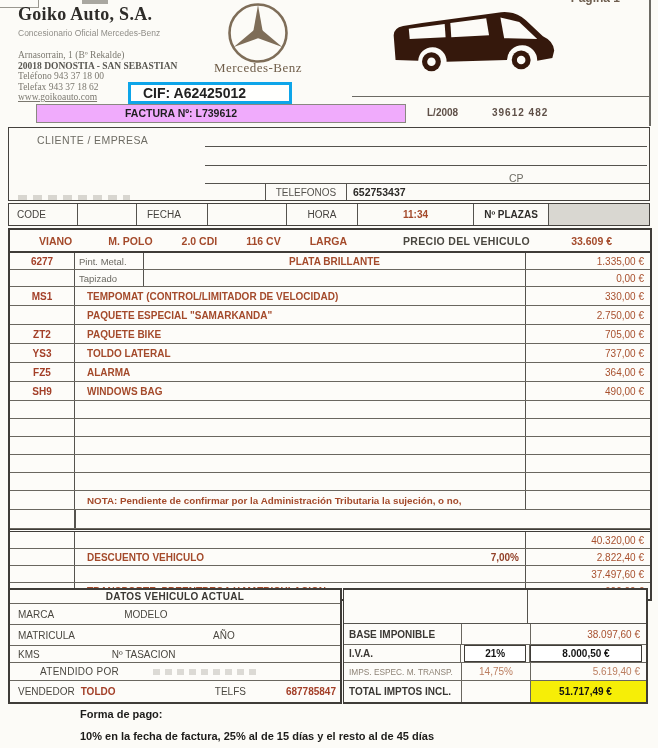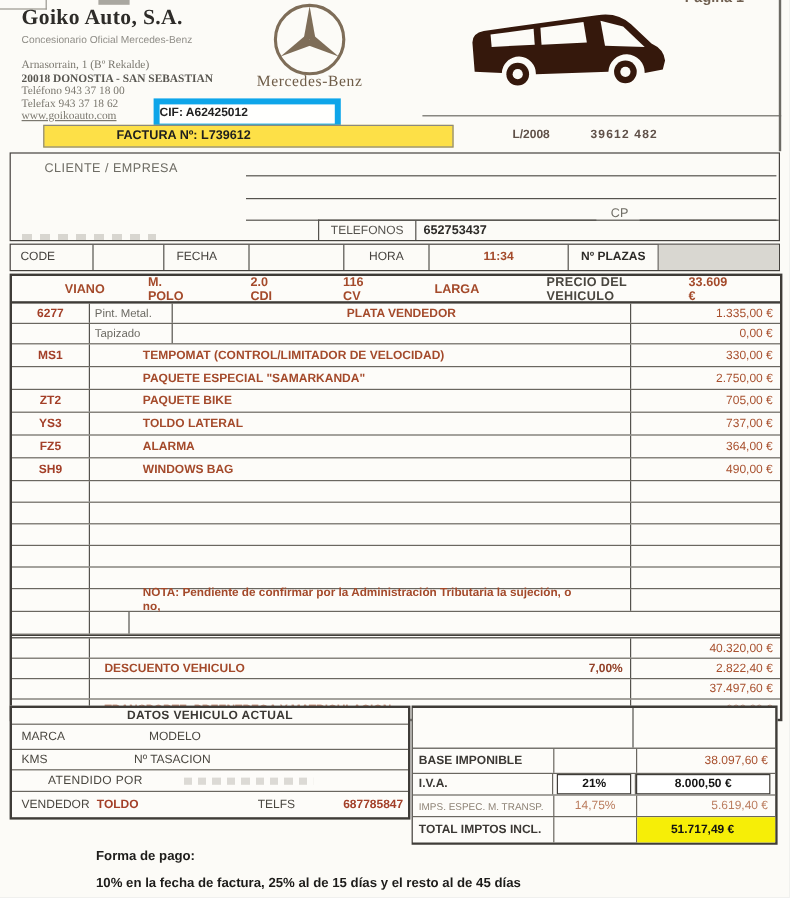--- a/index.html
+++ b/index.html
@@ -15,29 +15,29 @@
   .company-name{font-family:"Liberation Serif","DejaVu Serif",serif;font-weight:bold;font-size:18px;color:#2e2c29;letter-spacing:.3px;}
   .company-sub{font-size:8.5px;color:#908e88;margin-top:3px;}
   .company-addr{margin-top:12px;font-size:9.5px;color:#7b786f;line-height:10.5px;font-family:Liberation Serif, serif;}
   .company-addr .bold-line{font-weight:bold;color:#585650;}
   .company-addr .web{text-decoration:underline;color:#7b786f;}
   .mb-logo{left:226px;top:1px;width:64px;height:64px;}
   .mb-name{left:196px;top:60px;width:124px;text-align:center;
     font-family:"Liberation Serif","DejaVu Serif",serif;font-size:13px;color:#6f5d49;letter-spacing:.5px;}
   .van{left:388px;top:2px;width:170px;height:78px;}
   .pagina{right:38px;top:-9px;font-weight:bold;font-size:12px;color:#6f5f50;}
-  .cif-box{left:128px;top:82px;width:146px;height:16px;border:5px solid #0ea5e9;background:#fffffd;
-    font-weight:bold;font-size:10px;color:#222;line-height:16px;}
+  .cif-box{left:128px;top:82px;width:146px;height:16px;border:3px solid #0ea5e9;background:#fffffd;
+    font-weight:bold;font-size:14px;color:#222;line-height:16px;padding-left:12px;}
   .edge-v{right:7px;top:0;width:2px;height:126px;background:#6c6a64;}
   .hline-right{left:352px;top:96px;width:299px;border-top:1.5px solid #6c6a64;}
   .artifact-tl{left:0;top:0;width:38px;height:7px;border:1.5px solid #9a978f;border-top:none;border-left:none;}
   .artifact-tl2{left:82px;top:0;width:26px;height:4px;background:#7d7a72;opacity:.65;}
   
-  .fact-box{left:36px;top:104px;width:280px;height:17px;border:1px solid #8a8881;background:#fde047;
-    font-weight:bold;font-size:10.5px;color:#1e1e1e;line-height:17px;padding-left:60px;}
+  .fact-box{left:36px;top:104px;width:280px;height:17px;border:1px solid #8a8881;background:#f0abfc;
+    font-weight:bold;font-size:10.5px;color:#1e1e1e;line-height:17px;padding-left:88px;}
   .ref1{left:427px;top:107px;font-weight:bold;font-size:10px;color:#5f5048;}
   .ref2{left:492px;top:107px;font-weight:bold;font-size:10px;color:#5f5048;letter-spacing:1px;}
   
   .cli-box{left:8px;top:127px;width:640px;height:72px;border:1.5px solid #45423e;}
   .cli-label{position:absolute;left:28px;top:6px;font-size:10.5px;color:#6e6c64;letter-spacing:.4px;}
   .cli-line{position:absolute;border-bottom:1.2px solid #55534e;}
   .cli-cp{position:absolute;left:500px;top:44px;font-size:10.5px;color:#6e6c64;}
   .tel-row{position:absolute;left:256px;top:55px;right:0;bottom:0;display:flex;border-left:1.2px solid #55534e;border-top:1.2px solid #55534e;}
   .tel-label{width:80px;border-right:1.2px solid #55534e;font-size:10px;color:#55534e;display:flex;align-items:center;justify-content:center;}
   .tel-value{flex:1;font-weight:bold;font-size:10.5px;color:#2c2a27;display:flex;align-items:center;padding-left:6px;}
@@ -53,33 +53,33 @@
   .c-gap2{width:78px;}
   .c-hora{width:70px;justify-content:center;}
   .c-time{width:115px;justify-content:center;color:#a44a2b;font-weight:bold;}
   .c-plazas{width:74px;justify-content:center;font-weight:bold;color:#2e2c29;}
   .c-grey{flex:1;background:#d9d7d1;}
   
   .main-table{left:8px;top:228px;width:640px;border:2px solid #3f3c38;background:#fdfcf9;}
   .row{display:flex;align-items:stretch;border-bottom:1px solid #6a6760;}
   .row:last-child{border-bottom:none;}
   .viano-row{height:21px;border-bottom:2px solid #3f3c38;align-items:center;font-weight:bold;font-size:10.5px;color:#a44a2b;}
-  .viano-row .seg{margin-left:44px;}
+  .viano-row .seg{margin-left:29px;}
   .viano-row .m1{margin-left:36px;}
   .viano-row .plabel{color:#4a4740;margin-left:56px;letter-spacing:.3px;}
   .viano-row .pval{margin-left:auto;margin-right:38px;}
   .cell-code{width:64px;border-right:1.2px solid #55534e;display:flex;align-items:center;justify-content:center;
     font-weight:bold;font-size:10px;color:#a33f28;}
   .cell-group{width:64px;border-right:1.2px solid #55534e;display:flex;align-items:center;padding-left:4px;
     font-size:9.5px;color:#6b6962;}
   .cell-desc{flex:1;display:flex;align-items:center;font-weight:bold;font-size:10px;color:#a44a2b;padding-left:12px;}
   .cell-desc.center{justify-content:center;padding-left:0;}
   .cell-price{width:118px;border-left:1.2px solid #55534e;display:flex;align-items:center;justify-content:flex-end;
     padding-right:6px;font-size:10px;color:#a8502e;}
-  .h17{height:16px;}.h18{height:17px;}.h19{height:18px;gap:32px;}
+  .h17{height:16px;}.h18{height:17px;}.h19{height:18px;}
   .note-row .cell-desc{font-size:9.8px;}
   .dbl{border-top:3px double #3f3c38;}
   .sum-label{flex:1;display:flex;align-items:center;justify-content:space-between;font-weight:bold;font-size:10px;color:#a44a2b;padding:0 6px 0 12px;}
   .sum-pct{font-weight:bold;color:#924028;}
   
   .bottom{left:8px;top:588px;width:640px;display:flex;align-items:flex-start;}
   .datos{width:335px;border:2px solid #3f3c38;background:#fdfcf9;font-size:10px;color:#4a4740;}
   .d-row{display:flex;align-items:center;border-bottom:1px solid #6a6760;position:relative;}
   .d-row:last-child{border-bottom:none;}
   .d-head{height:13px;justify-content:center;font-weight:bold;font-size:10px;color:#3b3834;letter-spacing:.3px;}
@@ -199,21 +199,21 @@
       <span class="seg">2.0 CDI</span>
       <span class="seg">116 CV</span>
       <span class="seg">LARGA</span>
       <span class="plabel">PRECIO DEL VEHICULO</span>
       <span class="pval">33.609 €</span>
     </div>
 
     <div class="row h17">
       <div class="cell-code">6277</div>
       <div class="cell-group">Pint.  Metal.</div>
-      <div class="cell-desc center">PLATA VENDEDOR</div>
+      <div class="cell-desc center">PLATA BRILLANTE</div>
       <div class="cell-price">1.335,00 €</div>
     </div>
     <div class="row h17">
       <div class="cell-code"></div>
       <div class="cell-group">Tapizado</div>
       <div class="cell-desc center"></div>
       <div class="cell-price">0,00 €</div>
     </div>
 
     <div class="row h19">
@@ -317,20 +317,24 @@
     </div>
   </div>
 
   <div class="abs bottom">
 
     <div class="datos">
       <div class="d-row d-head">DATOS VEHICULO ACTUAL</div>
       <div class="d-row d-marca">
         <span class="lab1">MARCA</span>
         <span class="lab-modelo">MODELO</span>
+      </div>
+      <div class="d-row d-matric">
+        <span class="lab1">MATRICULA</span>
+        <span class="lab-ano">AÑO</span>
       </div>
       <div class="d-row d-kms">
         <span class="lab1">KMS</span>
         <span class="lab-tasacion">Nº TASACION</span>
       </div>
       <div class="d-row d-atend">
         <span class="lab-atendido">ATENDIDO POR</span>
         <span class="smudge2"></span>
       </div>
       <div class="d-row d-vend">

